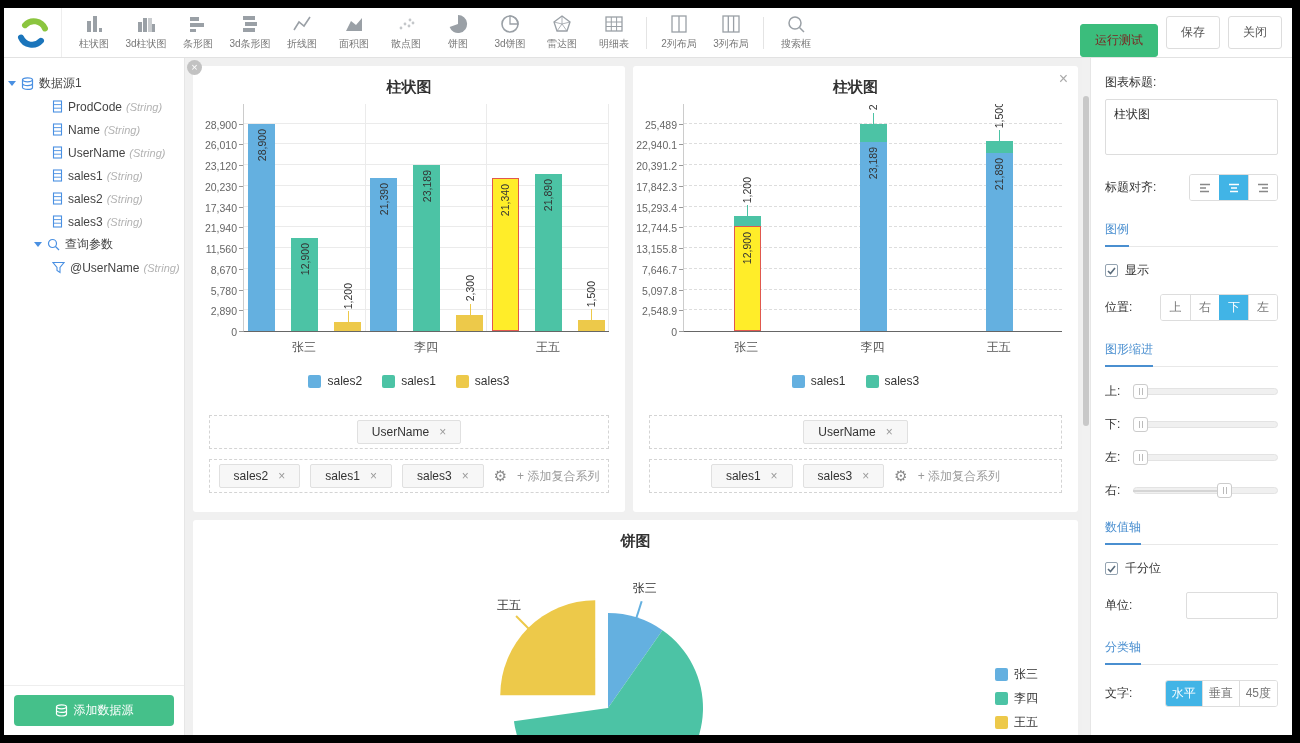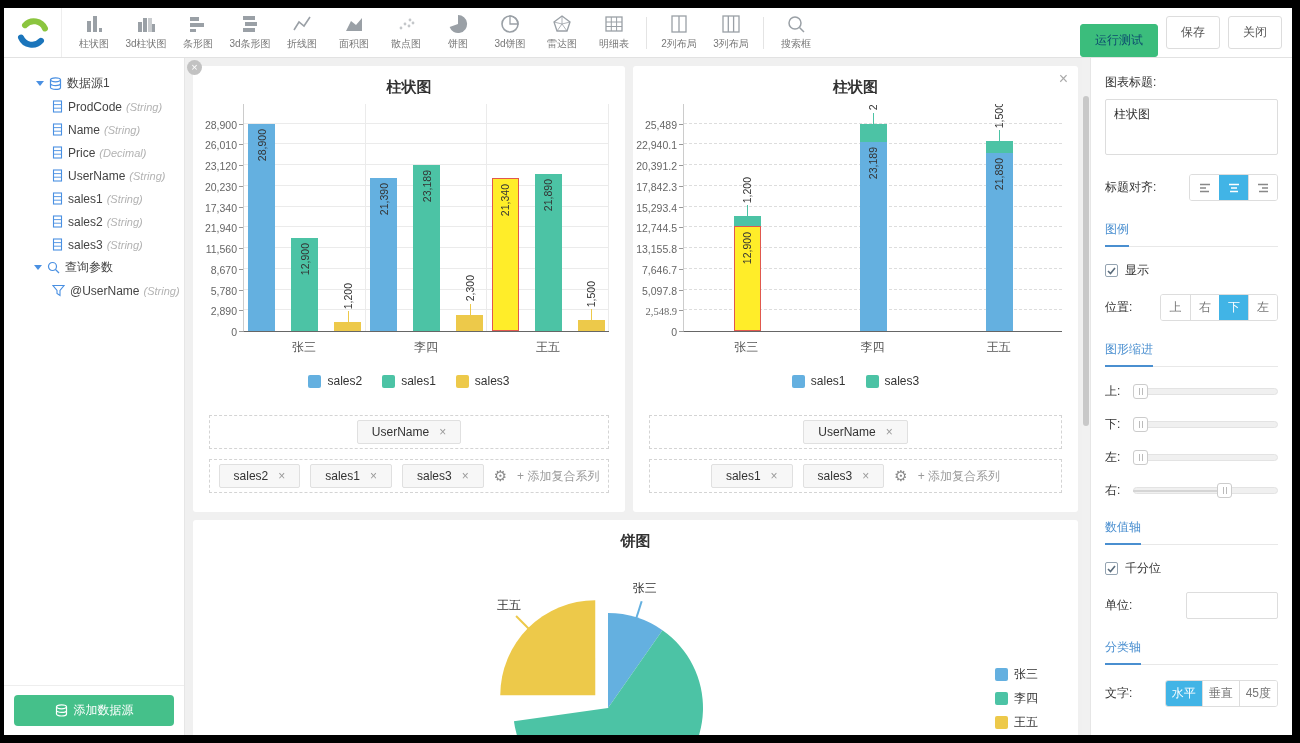--- a/index.html
+++ b/index.html
@@ -9,21 +9,21 @@
   
   .toolbar { height:50px; display:flex; align-items:stretch; border-bottom:1px solid #e2e2e2; background:#fff; }
   .logo { width:58px; display:flex; align-items:center; justify-content:center; border-right:1px solid #eee; }
   .tools { display:flex; align-items:center; padding-left:6px; flex:1; }
   .tool { width:52px; display:flex; flex-direction:column; align-items:center; justify-content:center; gap:3px; cursor:pointer; padding:4px 0; }
   .tool svg { display:block; }
   .tool .tlabel { font-size:10px; color:#777; white-space:nowrap; }
   .tool-sep { width:1px; height:32px; background:#e4e4e4; margin:0 6px; }
   .toolbar-actions { display:flex; align-items:center; gap:8px; padding-right:10px; }
   .btn { font-size:12px; padding:7px 14px; border:1px solid #ddd; background:#fff; color:#555; border-radius:3px; cursor:pointer; font-family:inherit; }
-  .btn-green { background:#3bbd7c; border-color:#3bbd7c; color:#0c4a6e;margin-top:16px; }
+  .btn-green { background:#3bbd7c; border-color:#3bbd7c; color:#7f1d1d;margin-top:16px; }
 
   
   .main { display:flex; height:677px; }
 
   
   .sidebar { width:181px; border-right:1px solid #e6e6e6; background:#fff; display:flex; flex-direction:column; }
   .tree { list-style:none; padding-top:14px; flex:1; overflow:hidden; }
   .tree li { display:flex; align-items:center; height:23px; font-size:12px; color:#444; cursor:pointer; white-space:nowrap; }
   .tree .caret { width:0; height:0; border-left:4px solid transparent; border-right:4px solid transparent; border-top:5px solid #4a90e2; margin-right:5px; flex:none; }
   .tree .ticon { margin-right:5px; flex:none; display:flex; }
@@ -248,21 +248,21 @@
     <div class="toolbar-actions">
       <button class="btn btn-green">运行测试</button>
       <button class="btn">保存</button>
       <button class="btn">关闭</button>
     </div>
   </header>
 
   <div class="main">
     <aside class="sidebar">
       <ul class="tree" id="tree">
-          <li style="padding-left: 4px; margin-left: 28px;">
+          <li style="padding-left: 4px;">
             <span class="caret"></span>
             <span class="ticon">
               <svg width="13" height="14" viewBox="0 0 13 14">
                 <ellipse cx="6.5" cy="2.8" rx="5" ry="2" fill="none" stroke="#4a90e2" stroke-width="1.2"></ellipse>
                 <path d="M1.5 2.8 v7.6 a5 2 0 0 0 10 0 v-7.6 M1.5 6.6 a5 2 0 0 0 10 0" fill="none" stroke="#4a90e2" stroke-width="1.2"></path>
               </svg>
             </span>
             <span>数据源1</span>
           </li>
           <li style="padding-left: 48px;">
@@ -277,30 +277,20 @@
           </li>
           <li style="padding-left: 48px;">
             <span class="ticon">
               <svg width="11" height="13" viewBox="0 0 11 13">
                 <rect x="1.5" y="1" width="8" height="11" fill="none" stroke="#4a90e2" stroke-width="1.1"></rect>
                 <path d="M1.5 4.6 H9.5 M1.5 8.2 H9.5" stroke="#4a90e2" stroke-width="0.9"></path>
               </svg>
             </span>
             <span>Name</span>
             <span class="ttype">(String)</span>
-          </li>
-          <li style="padding-left: 48px;">
-            <span class="ticon">
-              <svg width="11" height="13" viewBox="0 0 11 13">
-                <rect x="1.5" y="1" width="8" height="11" fill="none" stroke="#4a90e2" stroke-width="1.1"></rect>
-                <path d="M1.5 4.6 H9.5 M1.5 8.2 H9.5" stroke="#4a90e2" stroke-width="0.9"></path>
-              </svg>
-            </span>
-            <span>Price</span>
-            <span class="ttype">(Decimal)</span>
           </li>
           <li style="padding-left: 48px;">
             <span class="ticon">
               <svg width="11" height="13" viewBox="0 0 11 13">
                 <rect x="1.5" y="1" width="8" height="11" fill="none" stroke="#4a90e2" stroke-width="1.1"></rect>
                 <path d="M1.5 4.6 H9.5 M1.5 8.2 H9.5" stroke="#4a90e2" stroke-width="0.9"></path>
               </svg>
             </span>
             <span>UserName</span>
             <span class="ttype">(String)</span>
@@ -493,21 +483,21 @@
             <span class="add-series">+ 添加复合系列</span>
           </div>
         </div>
       <div class="panel" id="chartPanel1" style="left:448px;top:8px;width:445px;height:446px;">
           <div class="panel-close">×</div>
           <h3 class="chart-title">柱状图</h3>
           <div class="plot-row">
             <div class="yaxis">
               <span style="bottom: 0px;">0</span>
               <i style="bottom: 0px;"></i>
-              <span style="bottom: 20.7273px; font-family: Liberation Serif, serif;">2,548.9</span>
+              <span style="bottom: 20.7273px;">2,548.9</span>
               <i style="bottom: 20.7273px;"></i>
               <span style="bottom: 41.4545px;">5,097.8</span>
               <i style="bottom: 41.4545px;"></i>
               <span style="bottom: 62.1818px;">7,646.7</span>
               <i style="bottom: 62.1818px;"></i>
               <span style="bottom: 82.9091px;">13,155.8</span>
               <i style="bottom: 82.9091px;"></i>
               <span style="bottom: 103.636px;">12,744.5</span>
               <i style="bottom: 103.636px;"></i>
               <span style="bottom: 124.364px;">15,293.4</span>

